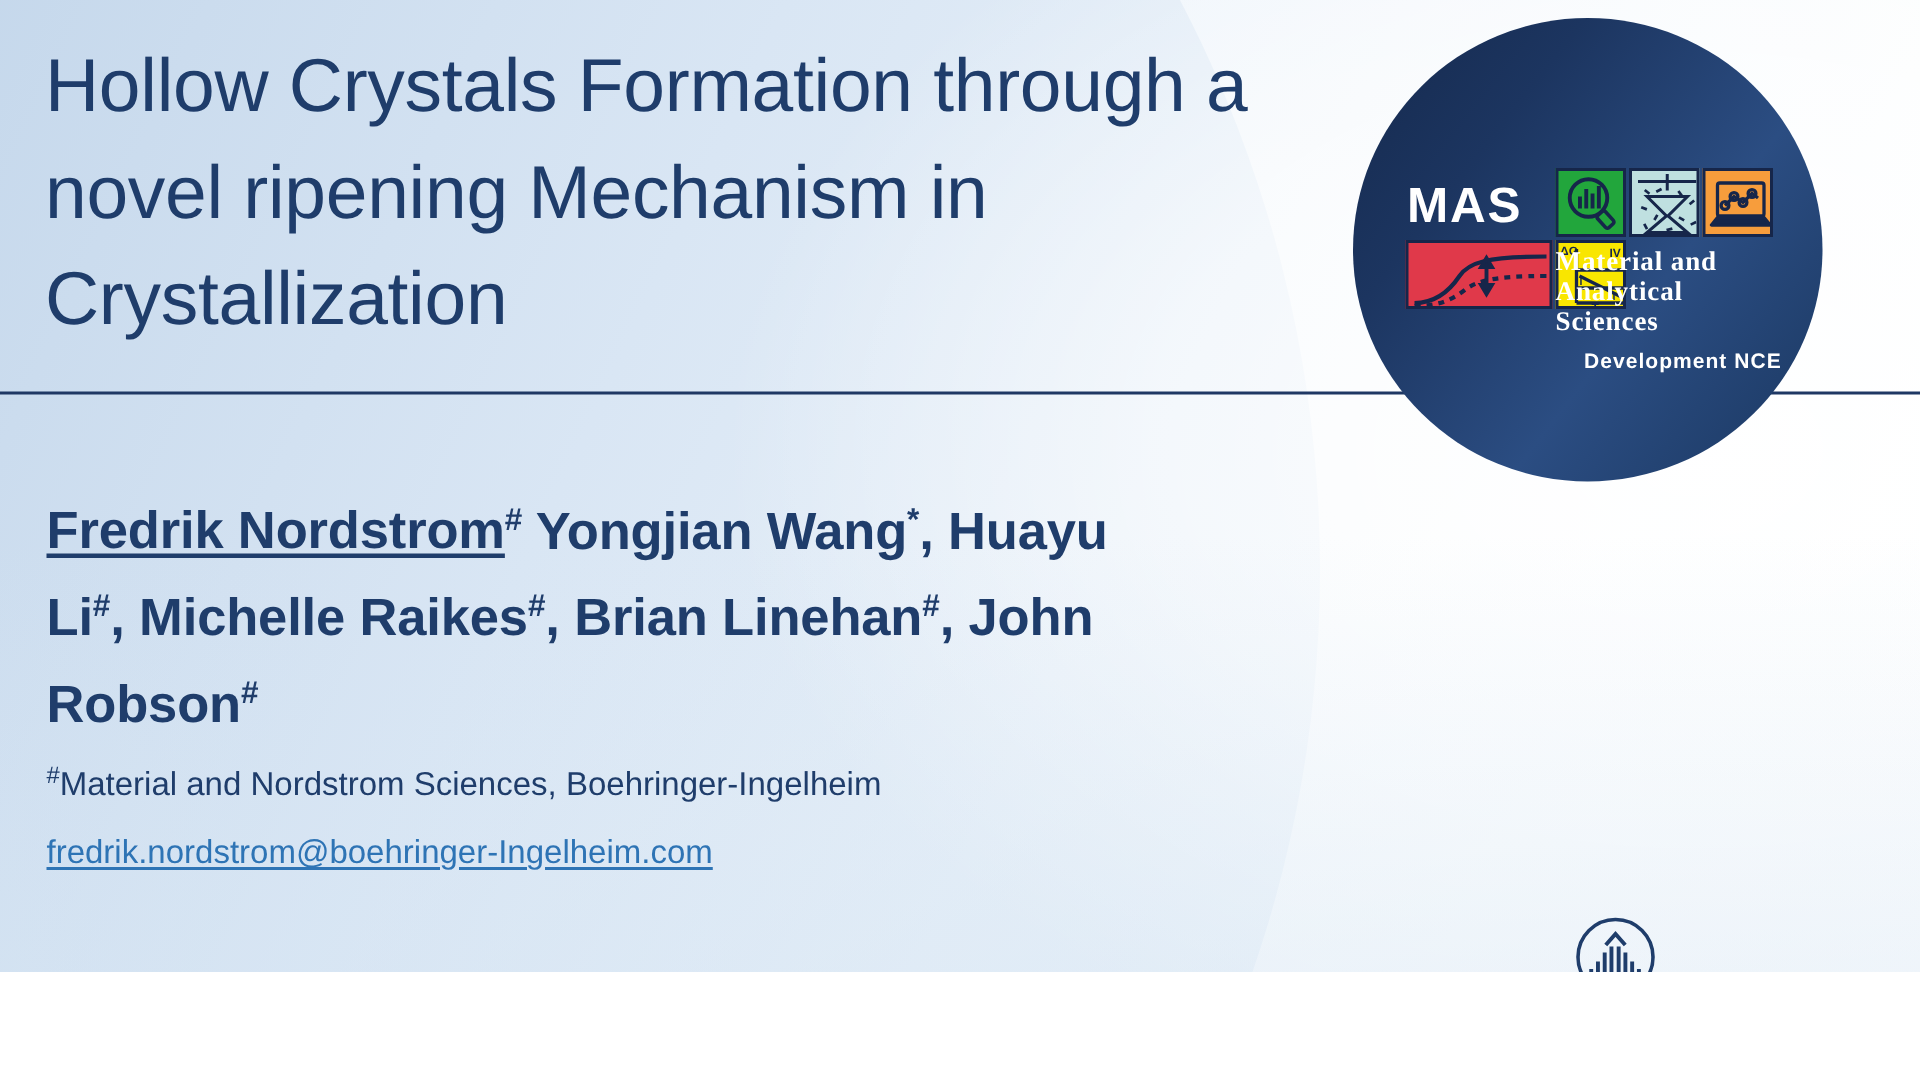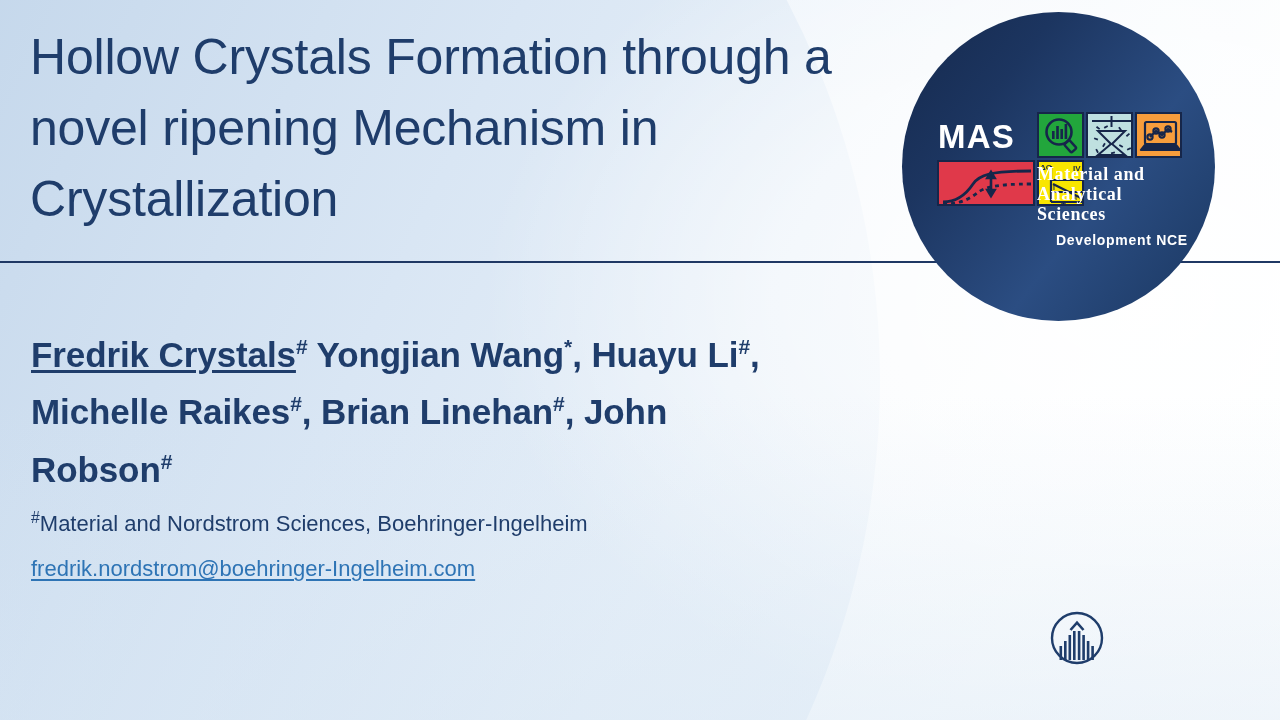--- a/index.html
+++ b/index.html
@@ -10,21 +10,21 @@
     height: 720px;
     overflow: hidden;
     background: #ffffff;
     font-family: "Liberation Sans", sans-serif;
   }
 
   
   .slide {
     position: relative;
     width: 1280px;
-    height: 720px;
+    height: 648px;
     overflow: hidden;
     background: linear-gradient(118deg,#eef4fb 0%, #e8f1fa 30%, #f4f8fc 58%, #fbfdfe 80%, #ffffff 100%);
   }
 
   
   .bg-ellipse {
     position: absolute;
     left: -760px;
     top: -440px;
     width: 1640px;
@@ -236,21 +236,21 @@
   <div class="bg-wash2"></div>
 
   <div class="divider"></div>
 
   <div class="title-block">
     <div class="title">Hollow Crystals Formation through a novel ripening Mechanism in Crystallization</div>
   </div>
 
   <div class="authors-block">
 
-    <div class="authors"><span class="u">Fredrik Crystals</span><sup>#</sup><span> Yongjian Wang<sup>*</sup>, Huayu Li<sup>#</sup>, Michelle Raikes<sup>#</sup>, Brian Linehan<sup>#</sup>, John Robson<sup>#</sup></span></div>
+    <div class="authors"><span class="u">Fredrik Nordstrom</span><sup>#</sup><span> Yongjian Wang<sup>*</sup>, Huayu Li<sup>#</sup>, Michelle Raikes<sup>#</sup>, Brian Linehan<sup>#</sup>, John Robson<sup>#</sup></span></div>
 
     <div class="meta-line"><sup>#</sup><span>Material and Nordstrom Sciences, Boehringer-Ingelheim</span></div>
 
 
     <div><a class="email-line" href="#">fredrik.nordstrom@boehringer-Ingelheim.com</a></div>
 
   </div>
 
   <div class="mas-circle">
     <div class="mas-inner">

